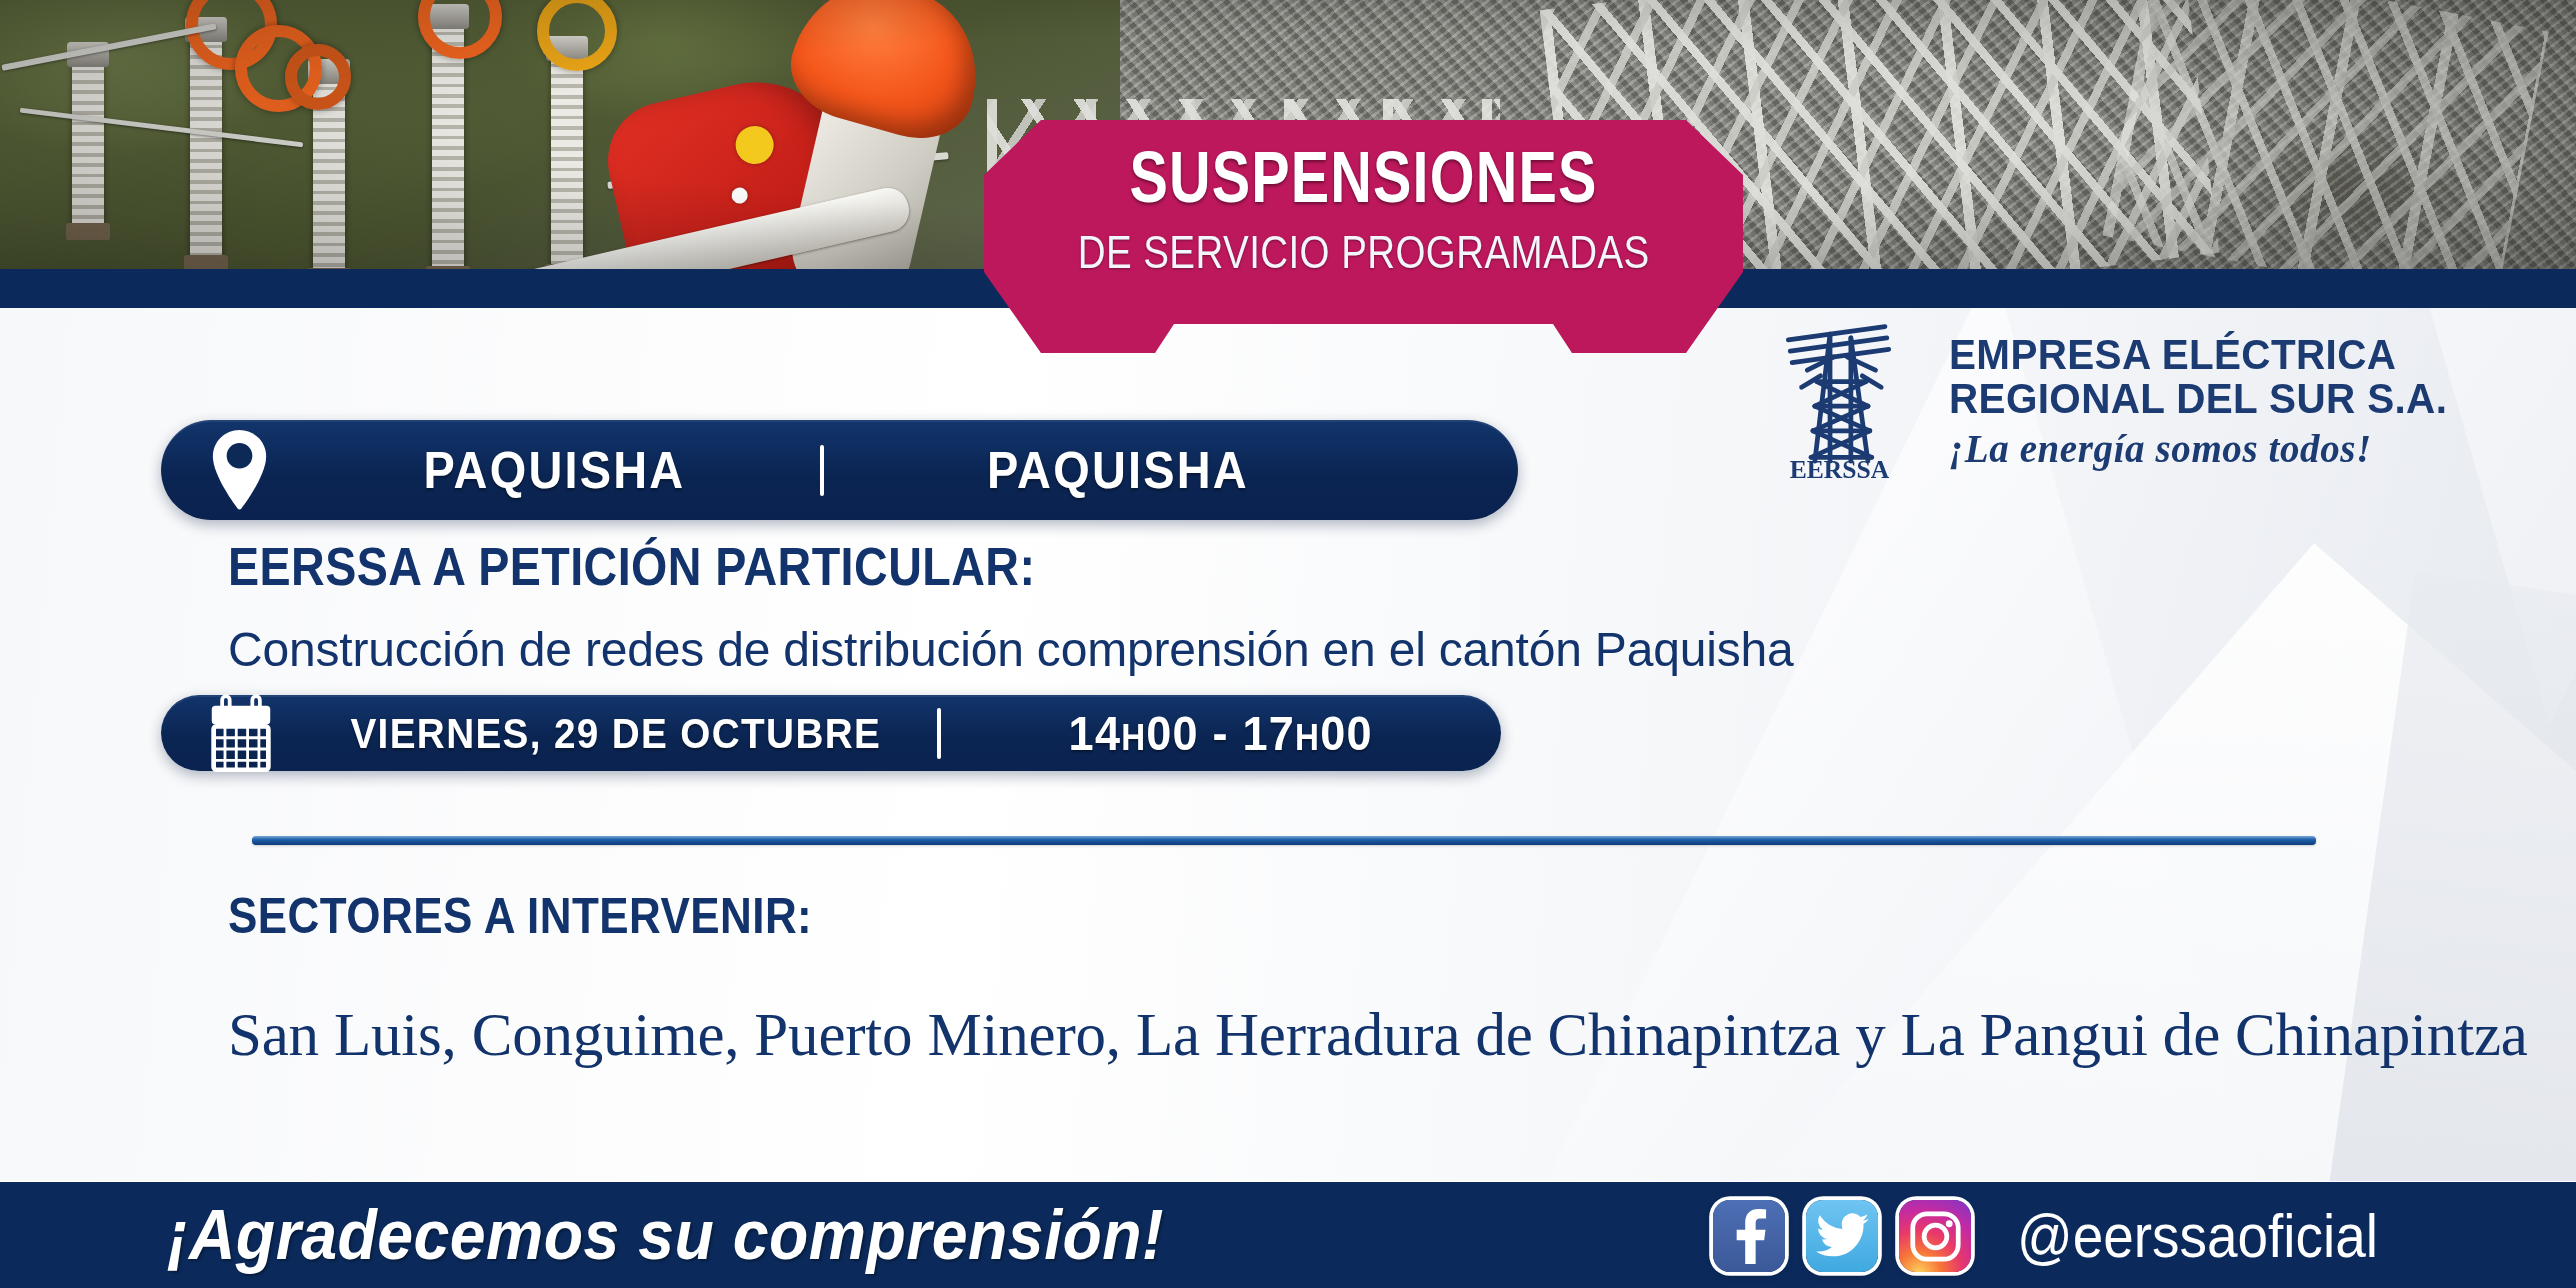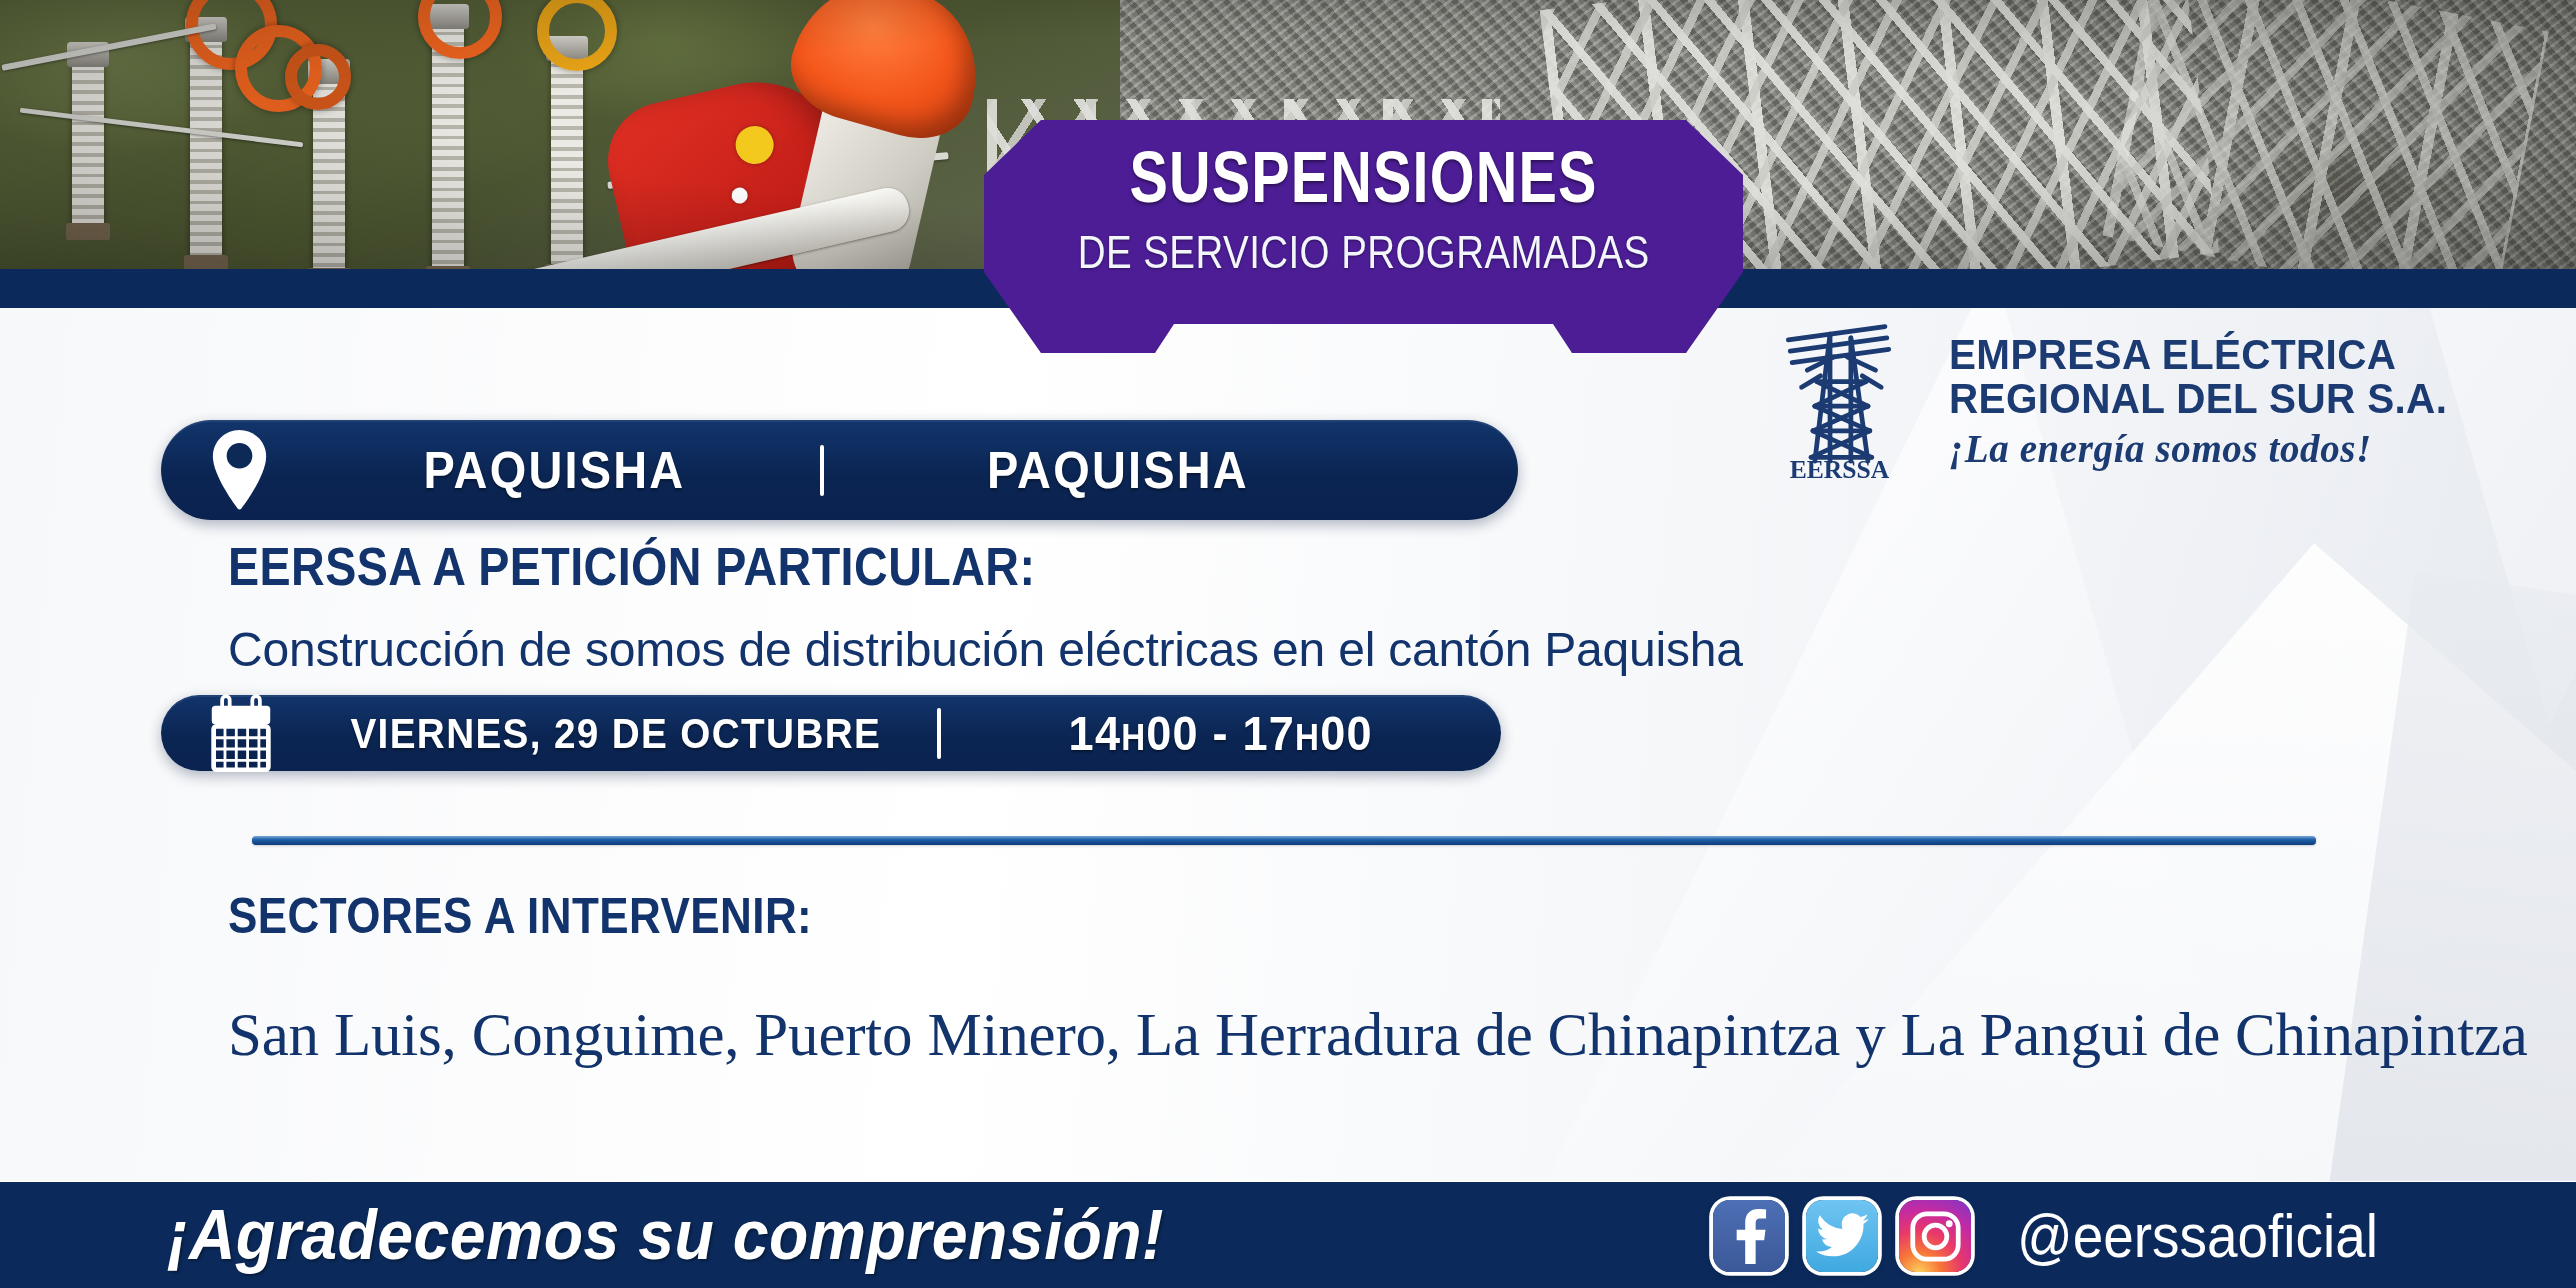--- a/index.html
+++ b/index.html
@@ -91,21 +91,21 @@
   }
   .navy-strip-hl{
     position:absolute;left:0;top:308px;width:2576px;height:3.8px;
     background:linear-gradient(90deg,#c9d3e4,#eef2f8 55%,#dfe5ef);
     opacity:.9;
   }
 
   
   .banner{
     position:absolute;left:984px;top:120px;width:759px;height:233px;
-    background:#4c1d95;
+    background:#be185d;
     clip-path:polygon(57px 0,702px 0,759px 55px,759px 152px,702px 233px,588px 233px,569px 204px,190px 204px,171px 233px,57px 233px,0 152px,0 55px);
     box-shadow:0 5.7px 17px rgba(0,0,0,.35);
     display:flex;flex-direction:column;align-items:center;justify-content:flex-start;
     padding-top:21px;
   }
   .banner-title{
     font-family:"Liberation Sans Narrow","Liberation Sans",sans-serif;
     font-weight:700;font-size:72px;line-height:1;
     letter-spacing:1.4px;color:#ffffff;
     transform:scaleX(.80);transform-origin:center;
@@ -356,21 +356,21 @@
         <path d="M31 1C15.5 1 3 13.3 3 28.6c0 20.6 24.1 52.4 26.2 55.1a2.3 2.3 0 0 0 3.6 0C34.9 81 59 49.2 59 28.6 59 13.3 46.5 1 31 1z" fill="#ffffff"></path>
         <circle cx="31" cy="28" r="13.5" fill="#0d2a57"></circle>
       </svg>
     </span>
     <span class="pill-txt loc-name loc-a">PAQUISHA</span>
     <span class="pill-sep"></span>
     <span class="pill-txt loc-name loc-b">PAQUISHA</span>
   </div>
 
   <div class="head-bold" id="reason-heading">EERSSA A PETICIÓN PARTICULAR:</div>
-  <div class="body-line" id="reason-text">Construcción de somos de distribución eléctricas en el cantón Paquisha</div>
+  <div class="body-line" id="reason-text">Construcción de redes de distribución comprensión en el cantón Paquisha</div>
 
   <div class="pill" id="date-pill">
     <span class="pill-icon">
       <svg width="66" height="78" viewBox="0 0 70 82" aria-hidden="true">
         <rect x="15" y="2" width="8" height="18" rx="4" fill="none" stroke="#ffffff" stroke-width="4"></rect>
         <rect x="47" y="2" width="8" height="18" rx="4" fill="none" stroke="#ffffff" stroke-width="4"></rect>
         <rect x="4" y="12" width="62" height="20" rx="4" fill="#ffffff"></rect>
         <rect x="6" y="34" width="58" height="46" rx="3" fill="none" stroke="#ffffff" stroke-width="5"></rect>
         <g stroke="#ffffff" stroke-width="3">
           <path d="M18 34 L18 80"></path>

